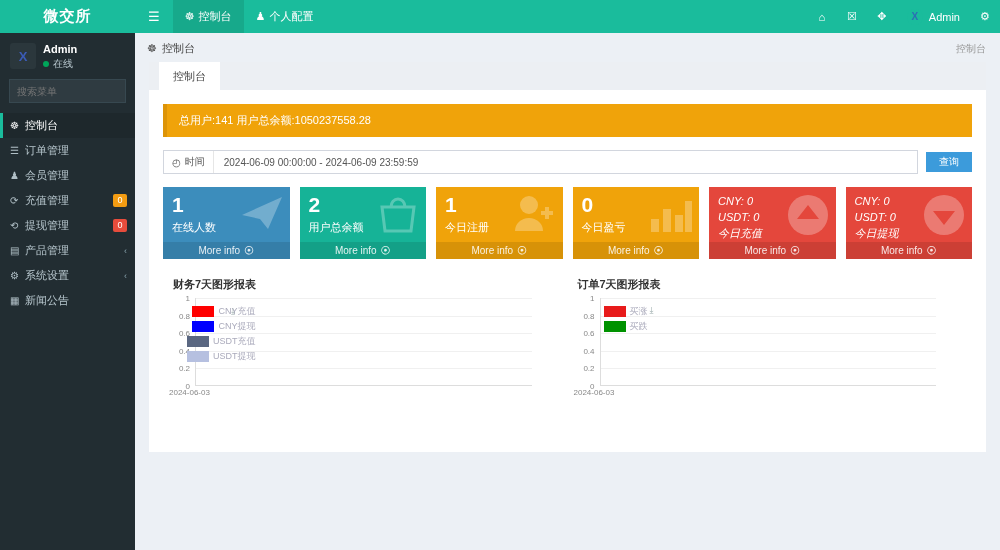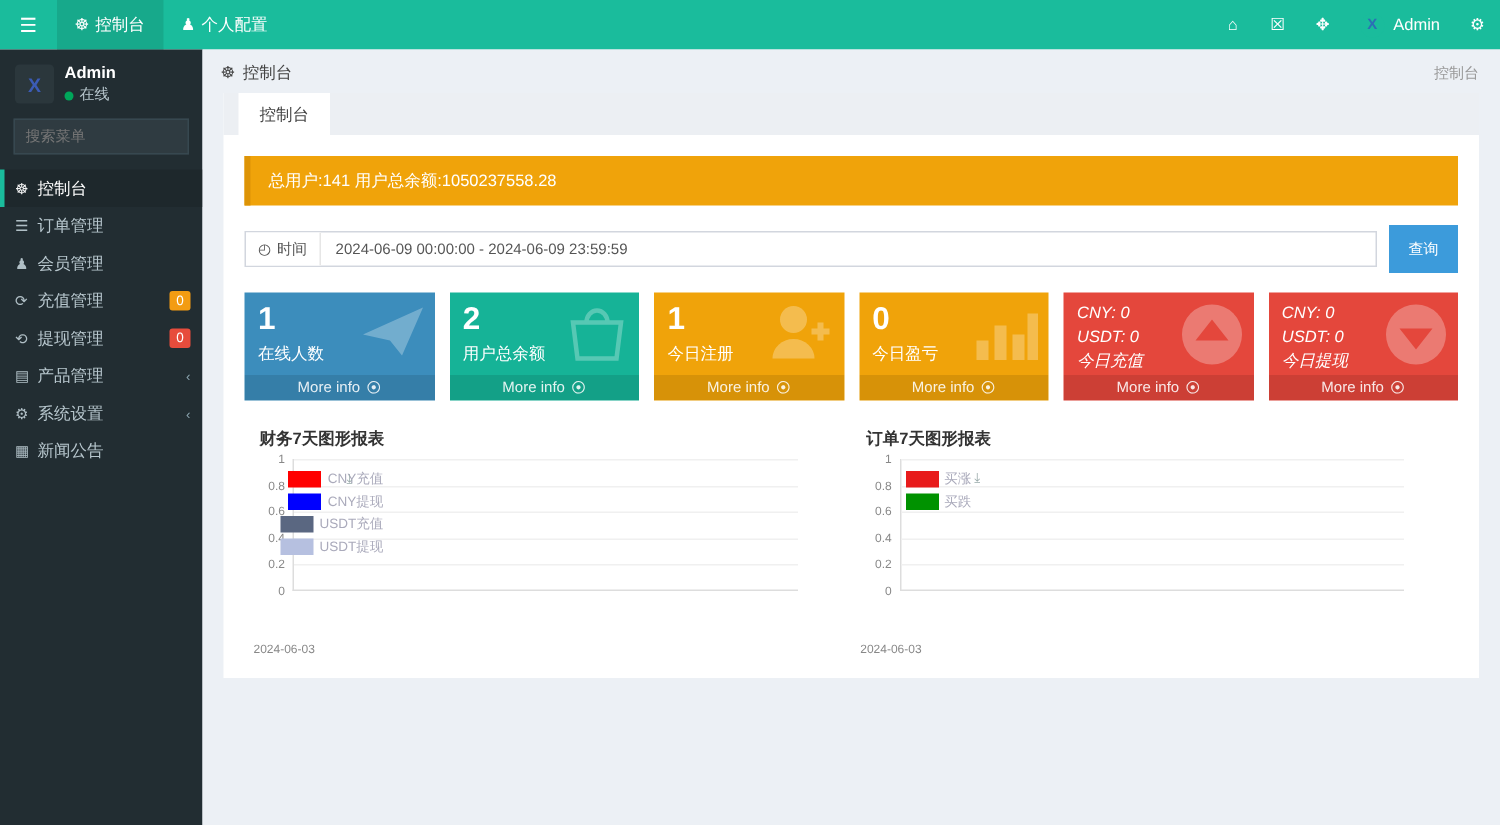--- a/index.html
+++ b/index.html
@@ -130,21 +130,21 @@
   
   .filter-row { display: flex; align-items: center; gap: 0; margin-bottom: 13px; }
   .date-group { flex: 1; display: flex; align-items: stretch; border: 1px solid #d2d6de; background: #fff; height: 24px; }
   .date-addon {
     display: flex; align-items: center; gap: 4px;
     padding: 0 8px; background: #fff; border-right: 1px solid #e6e6e6;
     color: #555; font-size: 10px;
   }
   .date-val { display: flex; align-items: center; padding: 0 10px; color: #555; font-size: 10px; }
   .btn-query {
-    height: 32px; padding: 0 13px; border: 0;
+    height: 20px; padding: 0 13px; border: 0;
     background: #3c9bdb; color: #fff; font-size: 10px; cursor: pointer;
     font-family: "Liberation Sans", sans-serif;
     margin-left: 8px;
   }
 
   
   .cards { display: flex; gap: 10px; margin-bottom: 18px; }
   .card { flex: 1; position: relative; overflow: hidden; }
   .card-inner { position: relative; padding: 7px 9px 9px; height: 55px; }
   .card-num { font-size: 21px; font-weight: bold; color: #fff; line-height: 1.05; }
@@ -176,31 +176,32 @@
   .axis-y { position: absolute; left: 0; top: 0; width: 24px; height: 88px; }
   .ytick {
     position: absolute; right: 3px; font-size: 8px; color: #888;
     transform: translateY(-50%);
   }
   .plot {
     position: absolute; left: 26px; top: 0; right: 30px; height: 88px;
     border-left: 1px solid #ddd; border-bottom: 1px solid #ddd;
   }
   .gridline { position: absolute; left: 0; right: 0; height: 1px; background: #f0f0f0; }
-  .xlabel { position: absolute; left: 0; top: 90px; font-size: 8px; color: #888; margin-top: 32px; }
+  .xlabel { position: absolute; left: 0; top: 90px; font-size: 8px; color: #888; }
   .dl-ico {
     position: absolute; z-index: 4; font-size: 9px; color: #9aa; cursor: pointer;
   }
 </style>
 </head>
 <body>
 
 <div class="app">
 
   <div class="header">
+    <div class="logo">微交所</div>
     <div class="navbar">
       <div class="nav-left">
         <div class="nav-btn hamburger">
           <span>☰</span>
         </div>
         <div class="nav-btn active">
           <span>☸</span>
           <span>控制台</span>
         </div>
         <div class="nav-btn">

